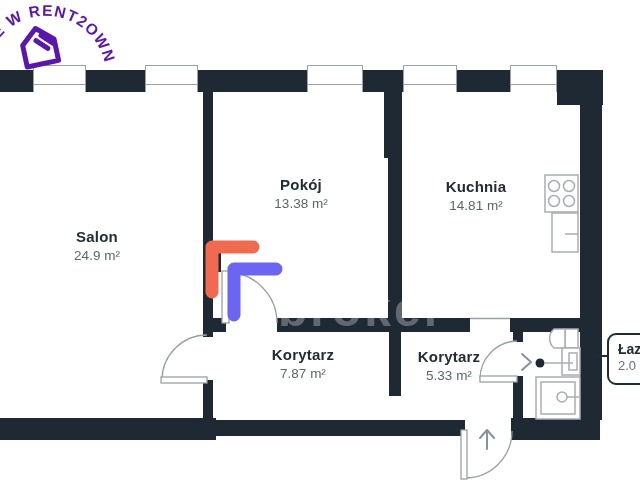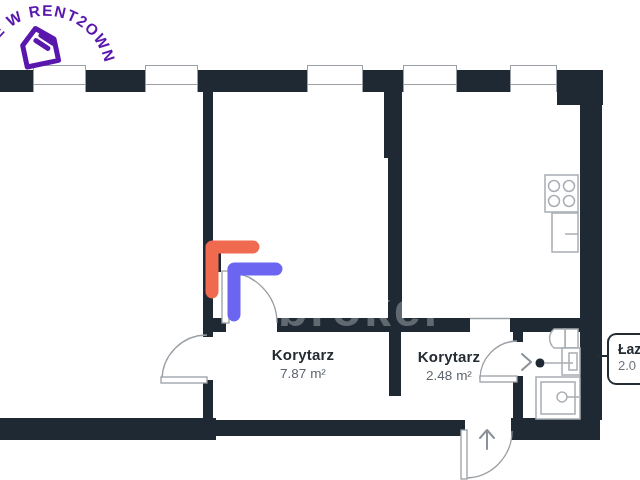--- a/index.html
+++ b/index.html
@@ -162,27 +162,39 @@
       </g>
       <defs>
         <path id="brand-arc" d="M -8 50 A 60 60 0 0 1 106 72" fill="none"></path>
       </defs>
       <text font-size="15.5" font-weight="bold" letter-spacing="1.2" fill="#5a17ad">
         <textPath href="#brand-arc">NE W RENT2OWN</textPath>
       </text>
     </g>
   </svg>
 
+  <div class="room-label" style="left:97px;top:228px">
+    <div class="t">Salon</div>
+    <div class="a">24.9 m²</div>
+  </div>
+  <div class="room-label" style="left:301px;top:176px">
+    <div class="t">Pokój</div>
+    <div class="a">13.38 m²</div>
+  </div>
+  <div class="room-label" style="left:476px;top:178px">
+    <div class="t">Kuchnia</div>
+    <div class="a">14.81 m²</div>
+  </div>
   <div class="room-label" style="left:303px;top:346px">
     <div class="t">Korytarz</div>
     <div class="a">7.87 m²</div>
   </div>
   <div class="room-label" style="left:449px;top:348px">
     <div class="t">Korytarz</div>
-    <div class="a">2.48 m²</div>
+    <div class="a">5.33 m²</div>
   </div>
 
   <div class="callout">
     <div class="t">Łaz</div>
     <div class="a">2.0</div>
   </div>
 
 </div>
 
 </body></html>

